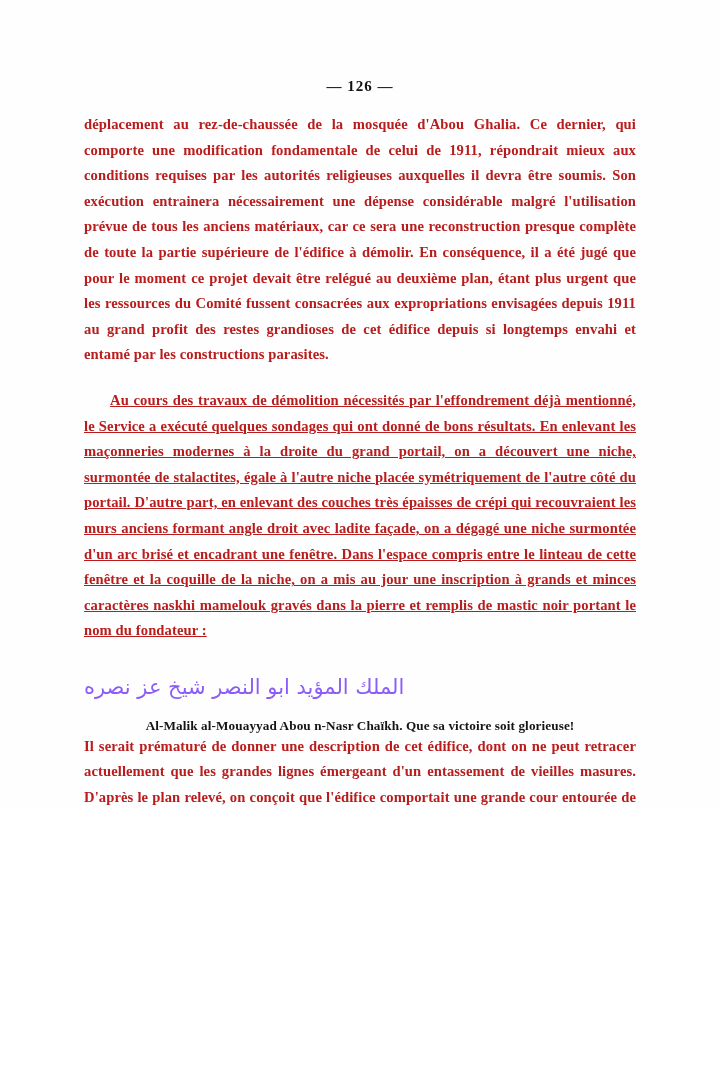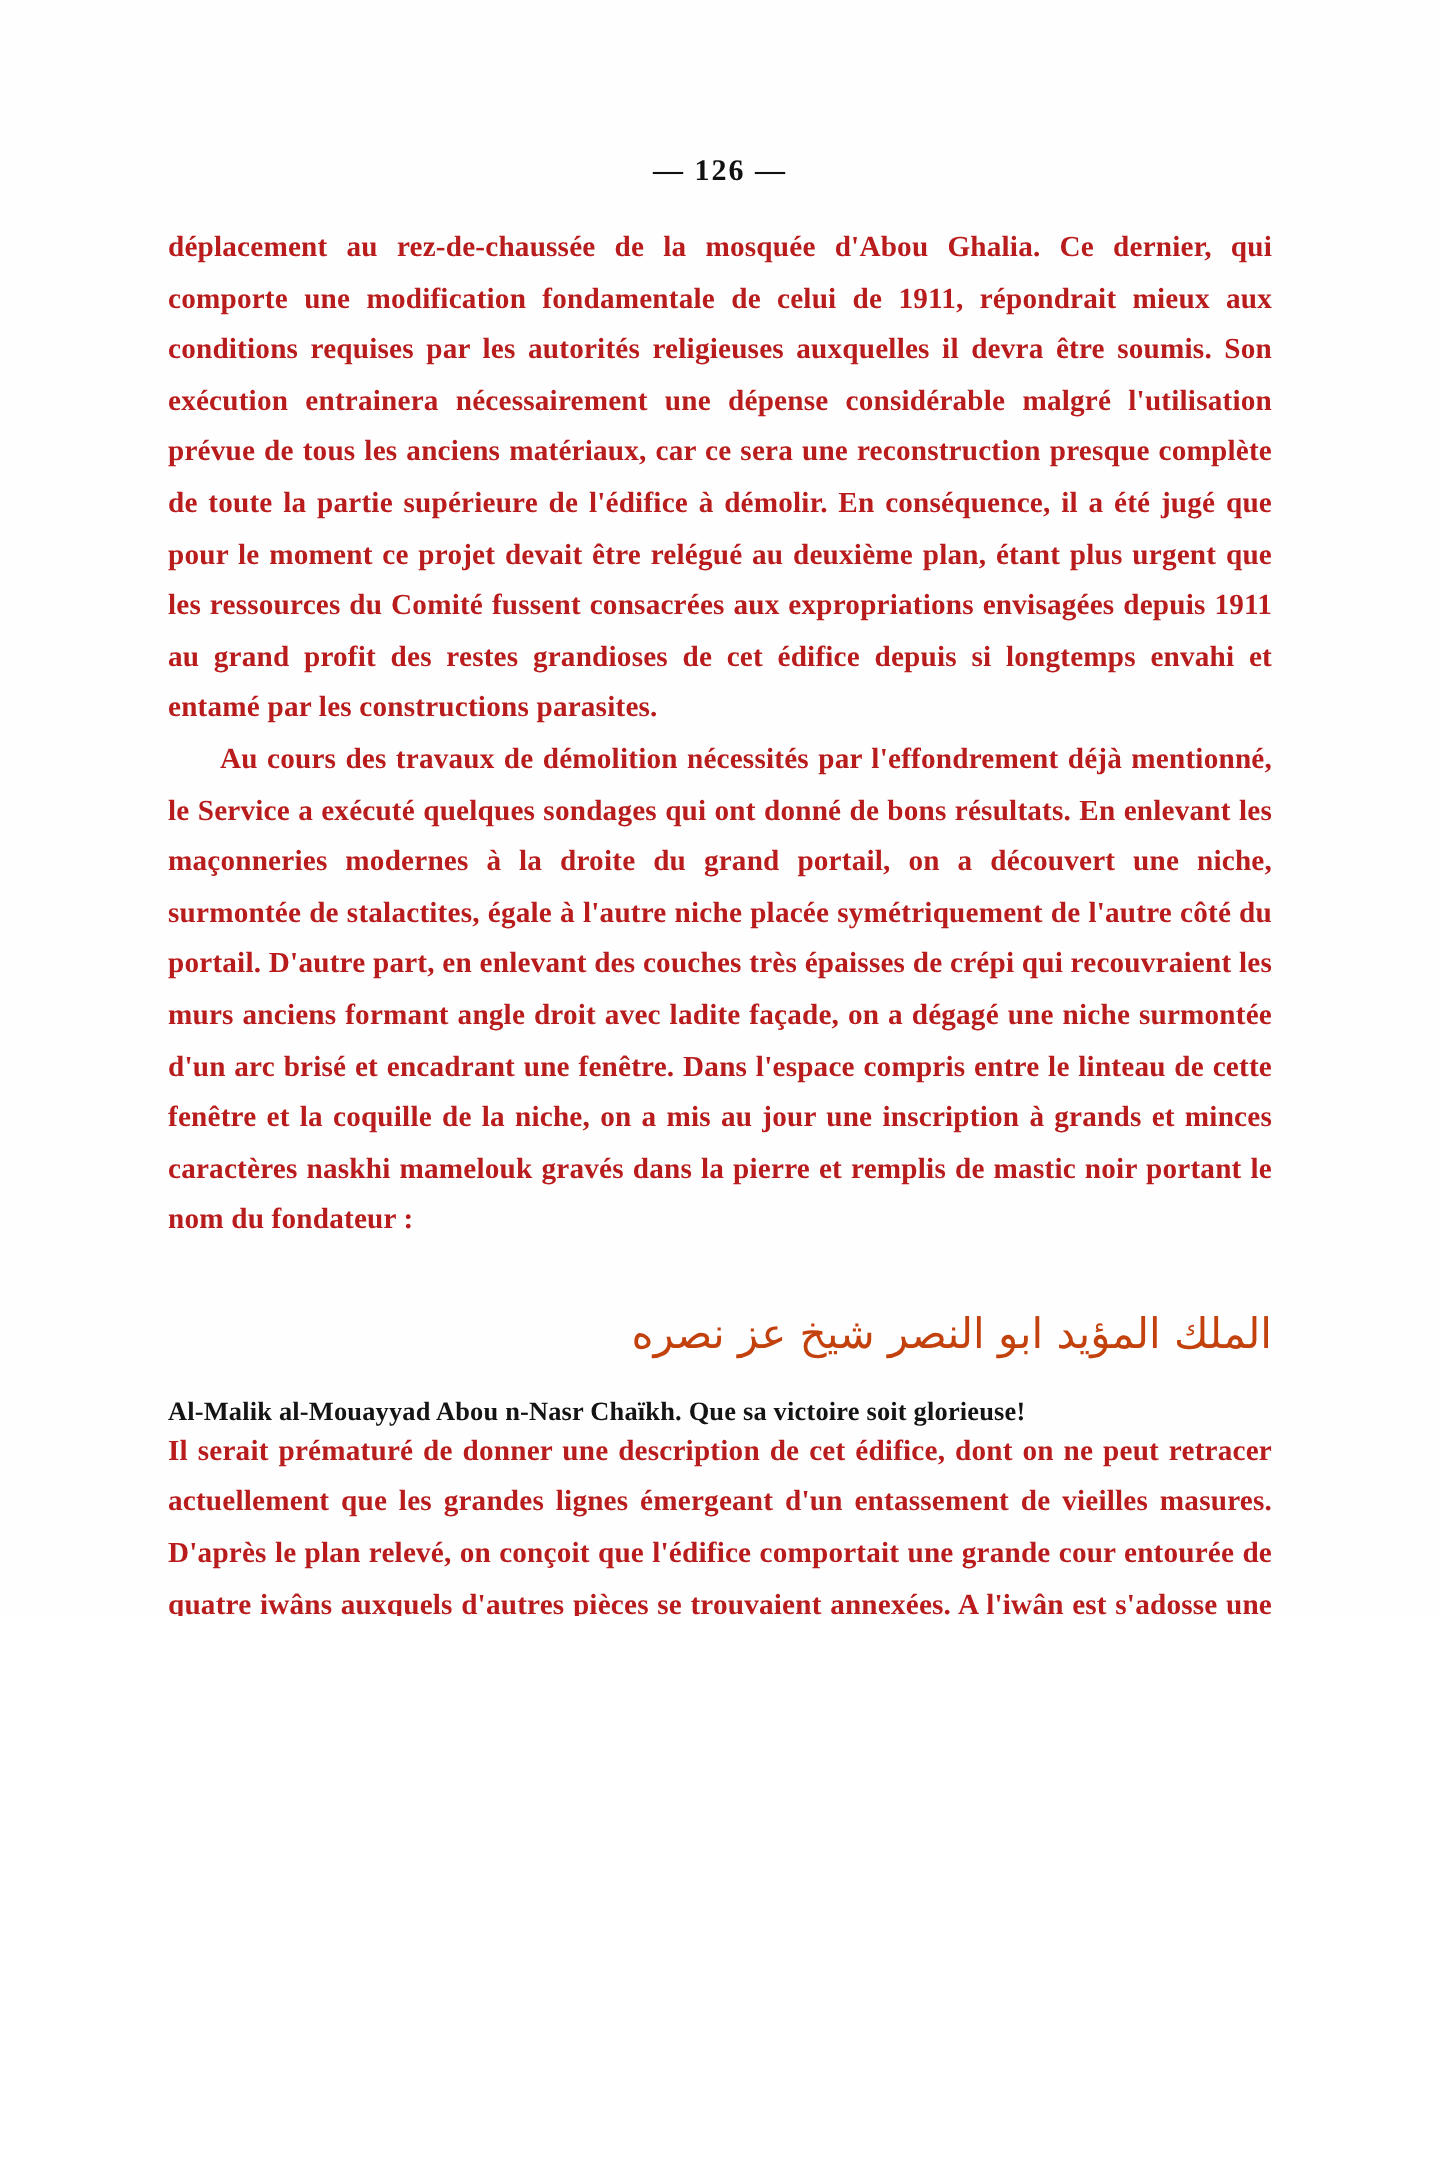--- a/index.html
+++ b/index.html
@@ -40,37 +40,39 @@
     font-size: 14.6px;
     line-height: 25.6px;
     text-align: justify;
     text-justify: inter-word;
     font-weight: bold;
     letter-spacing: 0.1px;
     color: #b91c1c;
     -webkit-font-smoothing: none;
   }
   p.body + p.body {
+    margin-top: 20px;
+    text-decoration: underline;
   }
   p.indent {
     text-indent: 26px;
   }
   .arabic-line {
     margin-top: 26px;
-    text-align: right;
+    text-align: left;
     font-family: "DejaVu Sans", sans-serif;
     font-size: 21px;
     direction: rtl;
     unicode-bidi: bidi-override;
-    color: #c2410c;
+    color: #8b5cf6;
     line-height: 34px;
   }
   .translit {
     margin-top: 14px;
-    text-align: left;
+    text-align: center;
     font-size: 13.2px;
     font-weight: bold;
     color: #141414;
     letter-spacing: 0.1px;
     font-family: Liberation Serif, serif;
   }
   .after-caption {
     margin-top: 20px;
   }
 </style>

